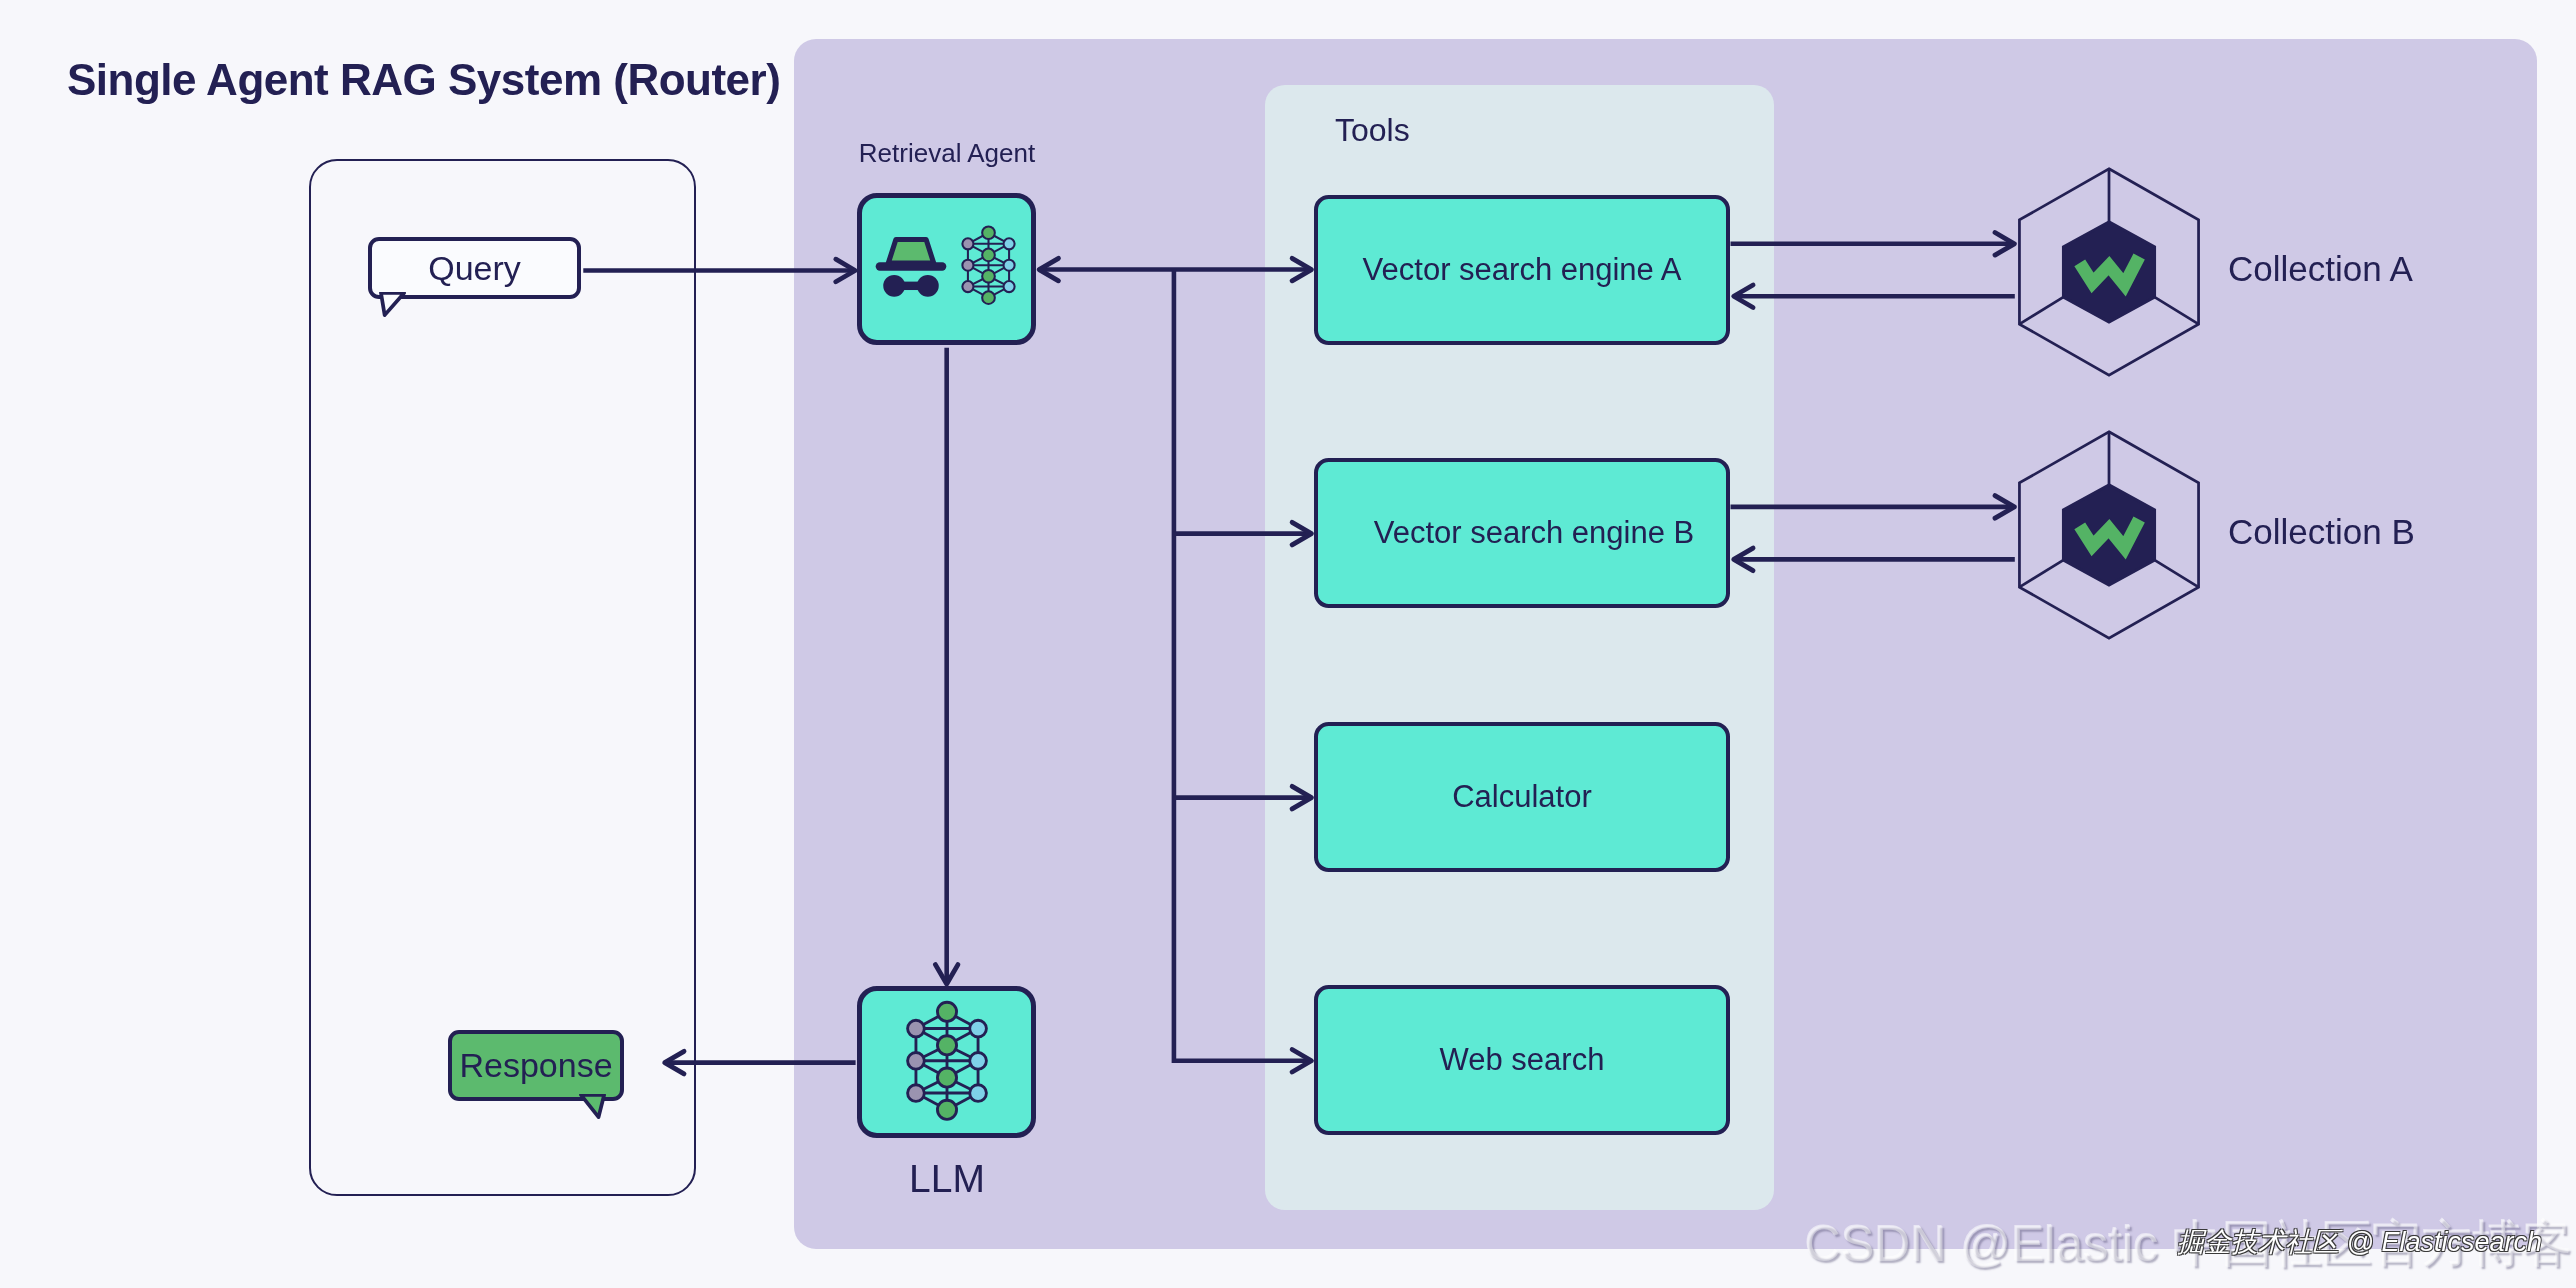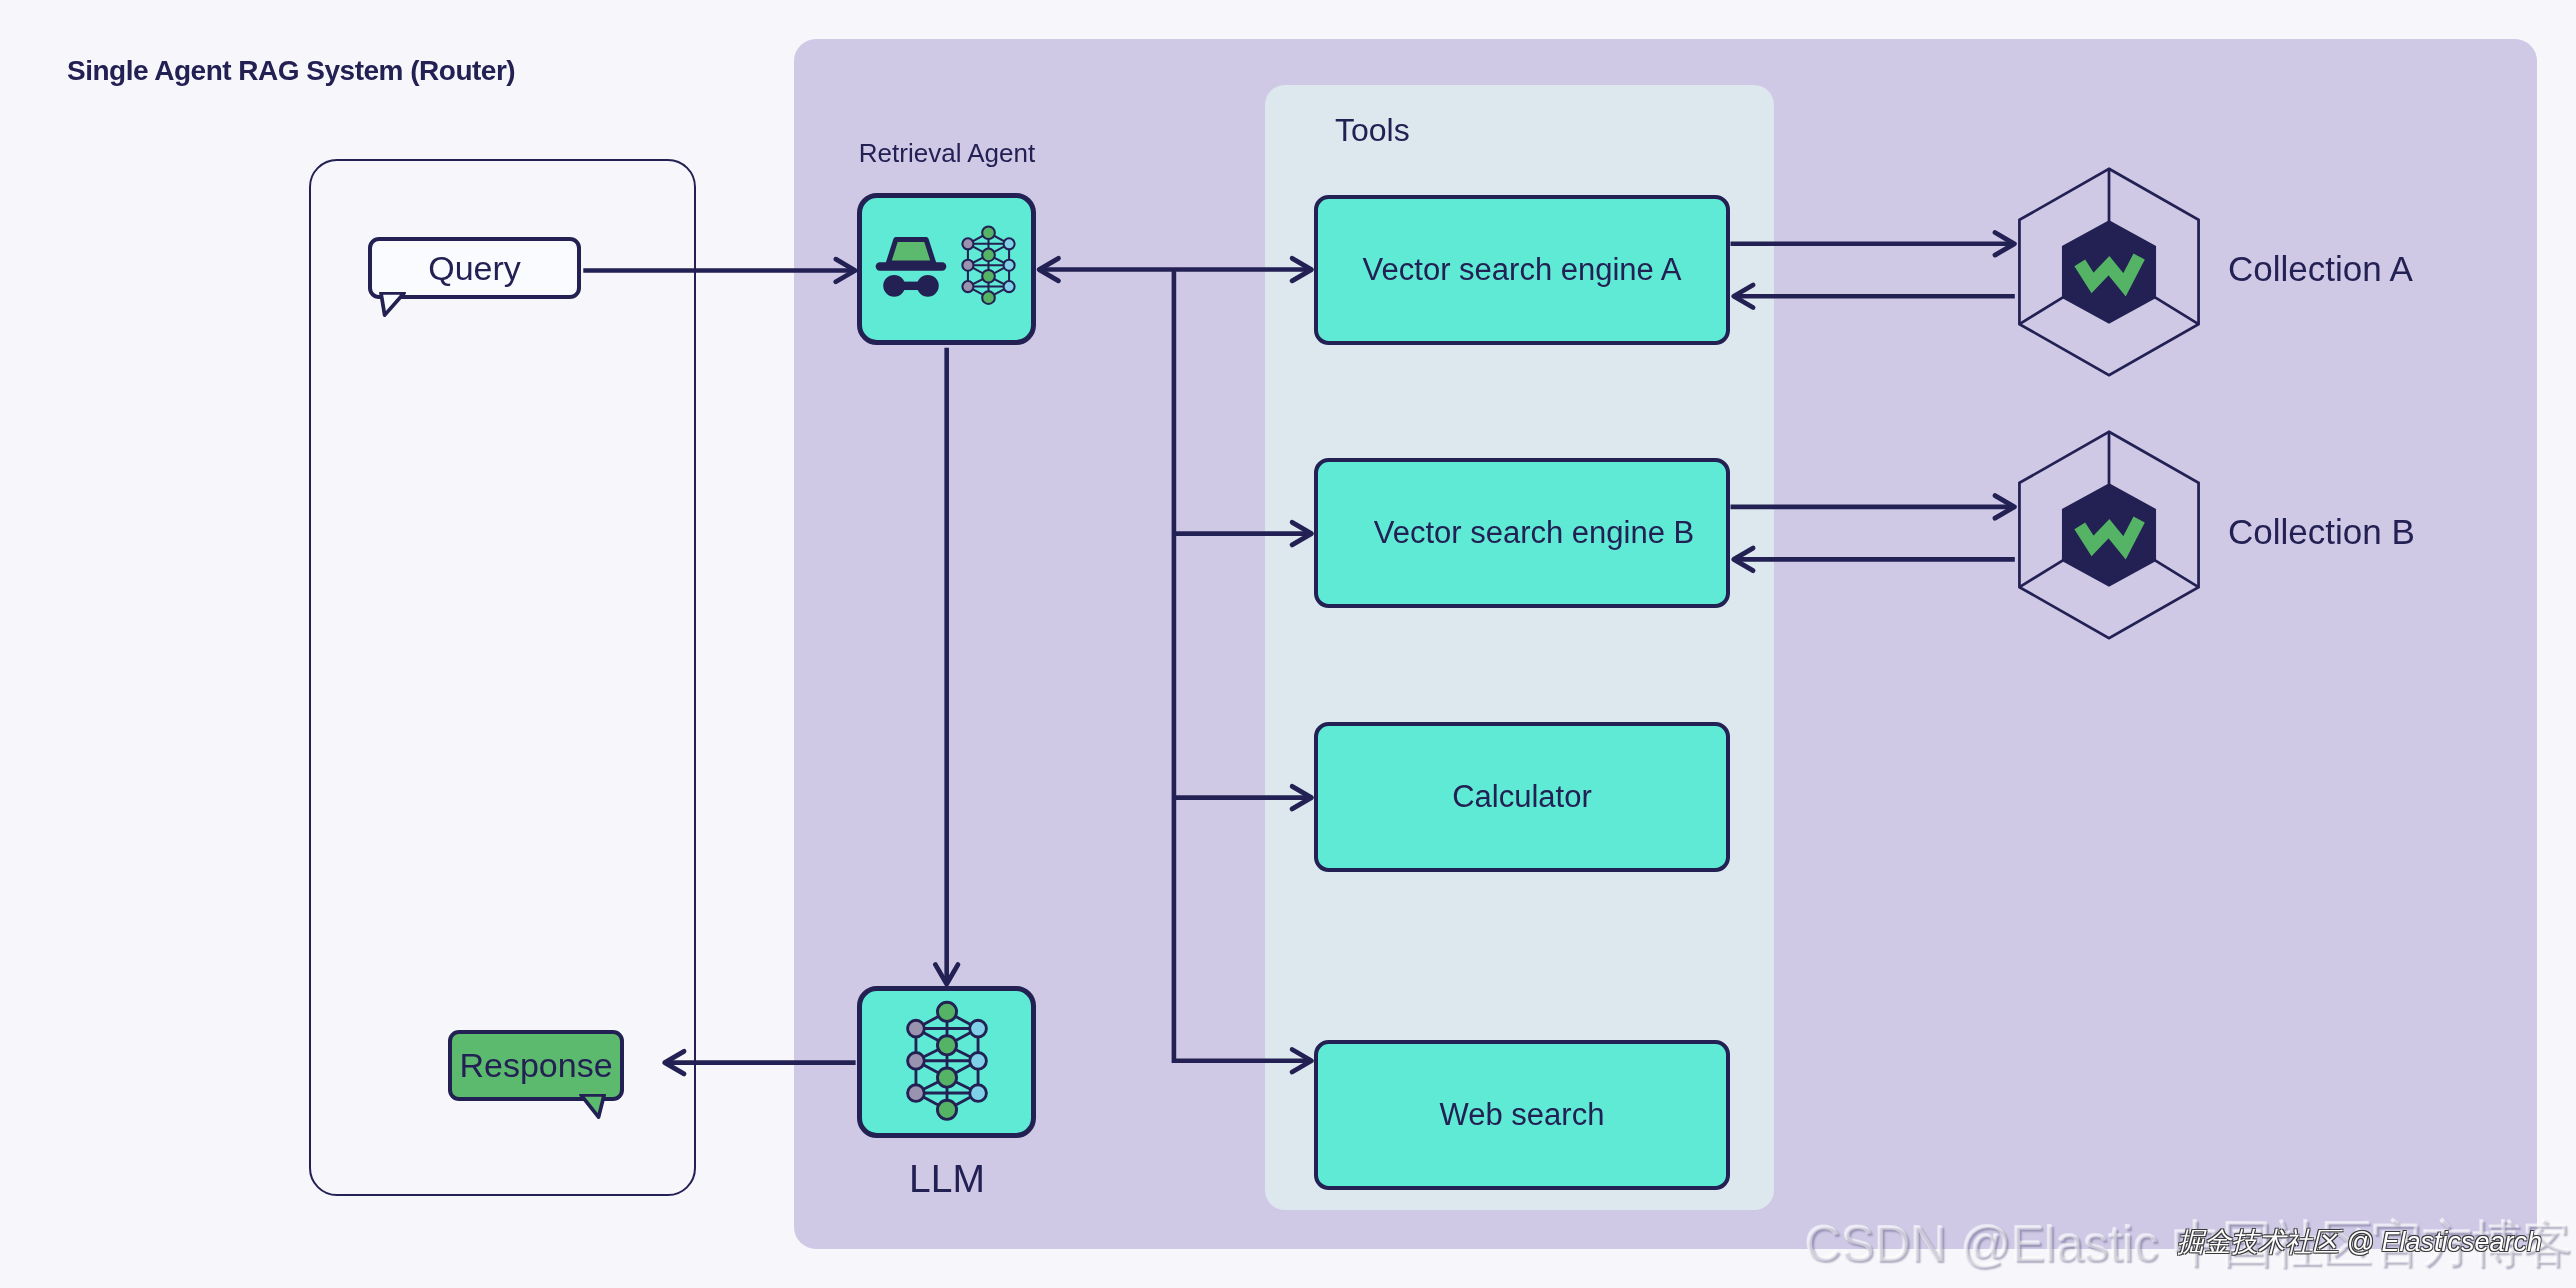--- a/index.html
+++ b/index.html
@@ -12,34 +12,34 @@
   .abs{position:absolute;box-sizing:border-box;}
 
   
   .panel-purple{left:794px;top:39px;width:1743px;height:1210px;background:#cfc9e6;border-radius:22px;}
   .panel-tools{left:1265px;top:85px;width:509px;height:1125px;background:#dce8ed;border-radius:20px;}
 
   
   .container-left{left:309px;top:159px;width:387px;height:1037px;border:2.8px solid #232053;border-radius:28px;background:transparent;}
 
   
-  .title{left:67px;top:55px;font-size:28px;font-weight:600;letter-spacing:-0.5px;white-space:nowrap;}
+  .title{left:67px;top:55px;font-size:44px;font-weight:600;letter-spacing:-0.5px;white-space:nowrap;}
   .lbl-agent{left:763px;top:138px;width:368px;text-align:center;font-size:26px;white-space:nowrap;}
   .lbl-tools{left:1335px;top:112px;width:368px;text-align:left;font-size:32px;white-space:nowrap;}
   .lbl-llm{left:763px;top:1157px;width:368px;text-align:center;font-size:39px;white-space:nowrap;}
 
   
   .node{background:#5eead4;border:4.6px solid #232053;border-radius:14.7px;display:flex;align-items:center;justify-content:center;}
   .agent-box{left:857px;top:193px;width:179px;height:152px;border-width:5.5px;border-radius:20px;}
   .llm-box{left:857px;top:986px;width:179px;height:152px;border-width:5.5px;border-radius:20px;}
   .toolbox{left:1314px;width:416px;height:150px;font-size:31px;}
   .toolbox-0{top:195px;}
   .toolbox-1{top:458px;padding-left:24px;}
   .toolbox-2{top:722px;}
-  .toolbox-3{top:1040px;}
+  .toolbox-3{top:985px;}
 
   
   .bubble{border:4.6px solid #232053;border-radius:11px;display:flex;align-items:center;justify-content:center;font-size:34px;}
   .bubble-query{left:368px;top:237px;width:213px;height:62px;background:#fafbfe;}
   .bubble-response{left:448px;top:1030px;width:176px;height:71px;background:#5cba6e;}
   .tail{position:absolute;width:28px;height:25px;}
   .tail-query{left:7.4px;bottom:-22px;}
   .tail-response{right:13px;bottom:-22px;}
 
   

